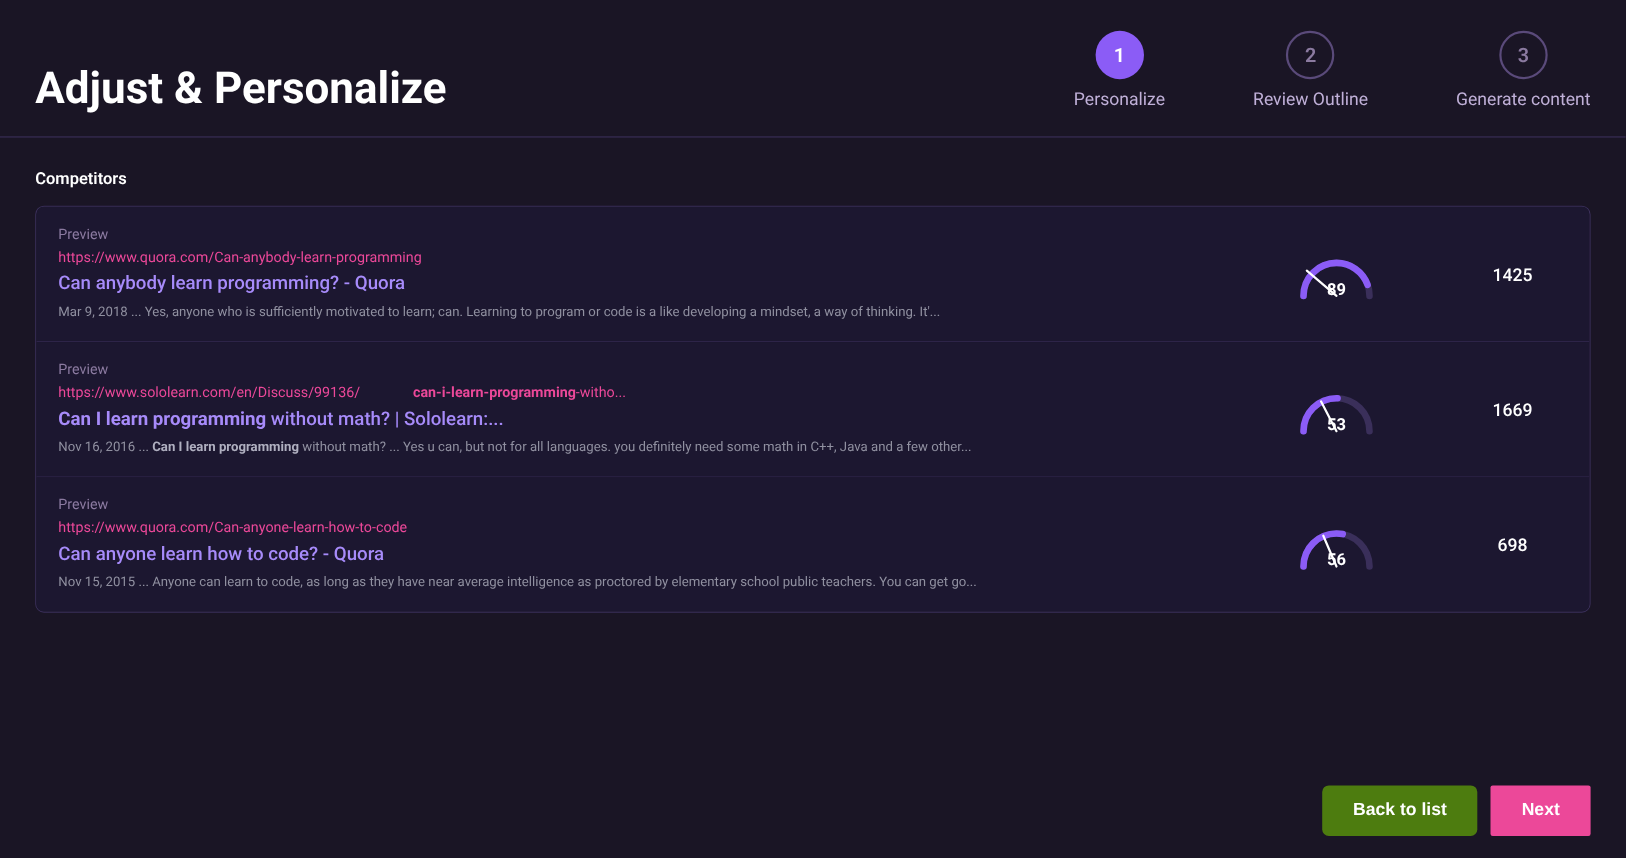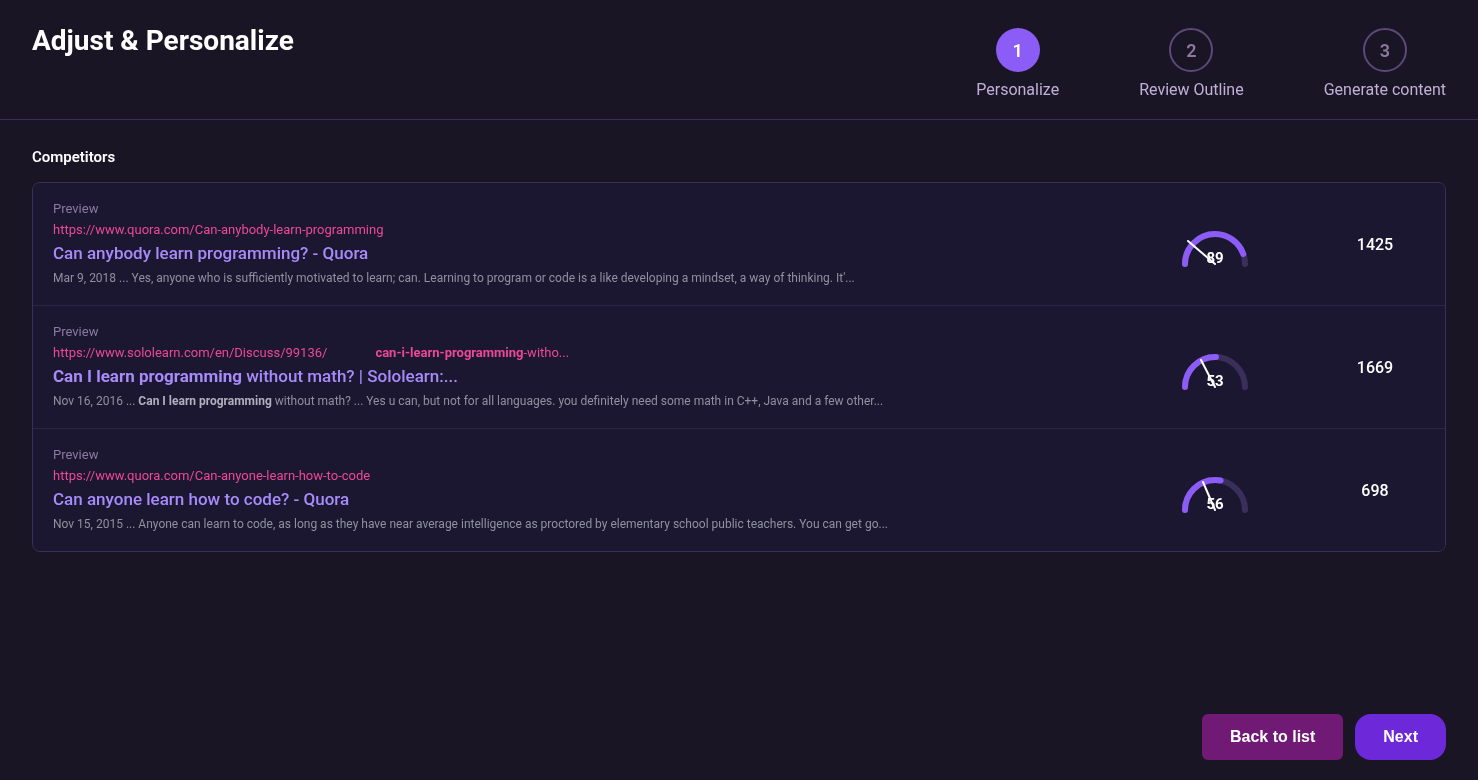--- a/index.html
+++ b/index.html
@@ -14,23 +14,24 @@
       padding: 24px 32px 0 32px;
       border-bottom: 1px solid #3a2f5a;
     }
     .header-top {
       display: flex;
       align-items: flex-start;
       justify-content: space-between;
       margin-bottom: 20px;
     }
     .page-title {
-      font-size: 28px;
+      font-size: 40px;
       font-weight: 700;
       color: #ffffff;
+      margin-top: 33px;
     }
     .steps {
       display: flex;
       align-items: flex-start;
       gap: 80px;
       padding-top: 4px;
     }
     .step {
       display: flex;
       flex-direction: column;
@@ -163,34 +164,34 @@
     }
     .footer {
       position: fixed;
       bottom: 0;
       right: 0;
       padding: 20px 32px;
       display: flex;
       gap: 12px;
     }
     .btn-back {
-      background-color: #701a75;
+      background-color: #4d7c0f;
       color: #ffffff;
       border: none;
       border-radius: 6px;
       padding: 14px 28px;
       font-size: 16px;
       font-weight: 600;
       cursor: pointer;
     }
     .btn-next {
-      background-color: #6d28d9;
+      background-color: #ec4899;
       color: #ffffff;
       border: none;
-      border-radius: 16px;
+      border-radius: 2px;
       padding: 14px 28px;
       font-size: 16px;
       font-weight: 600;
       cursor: pointer;
     }
   </style>
 </head>
 <body>
 
 <div class="header">

